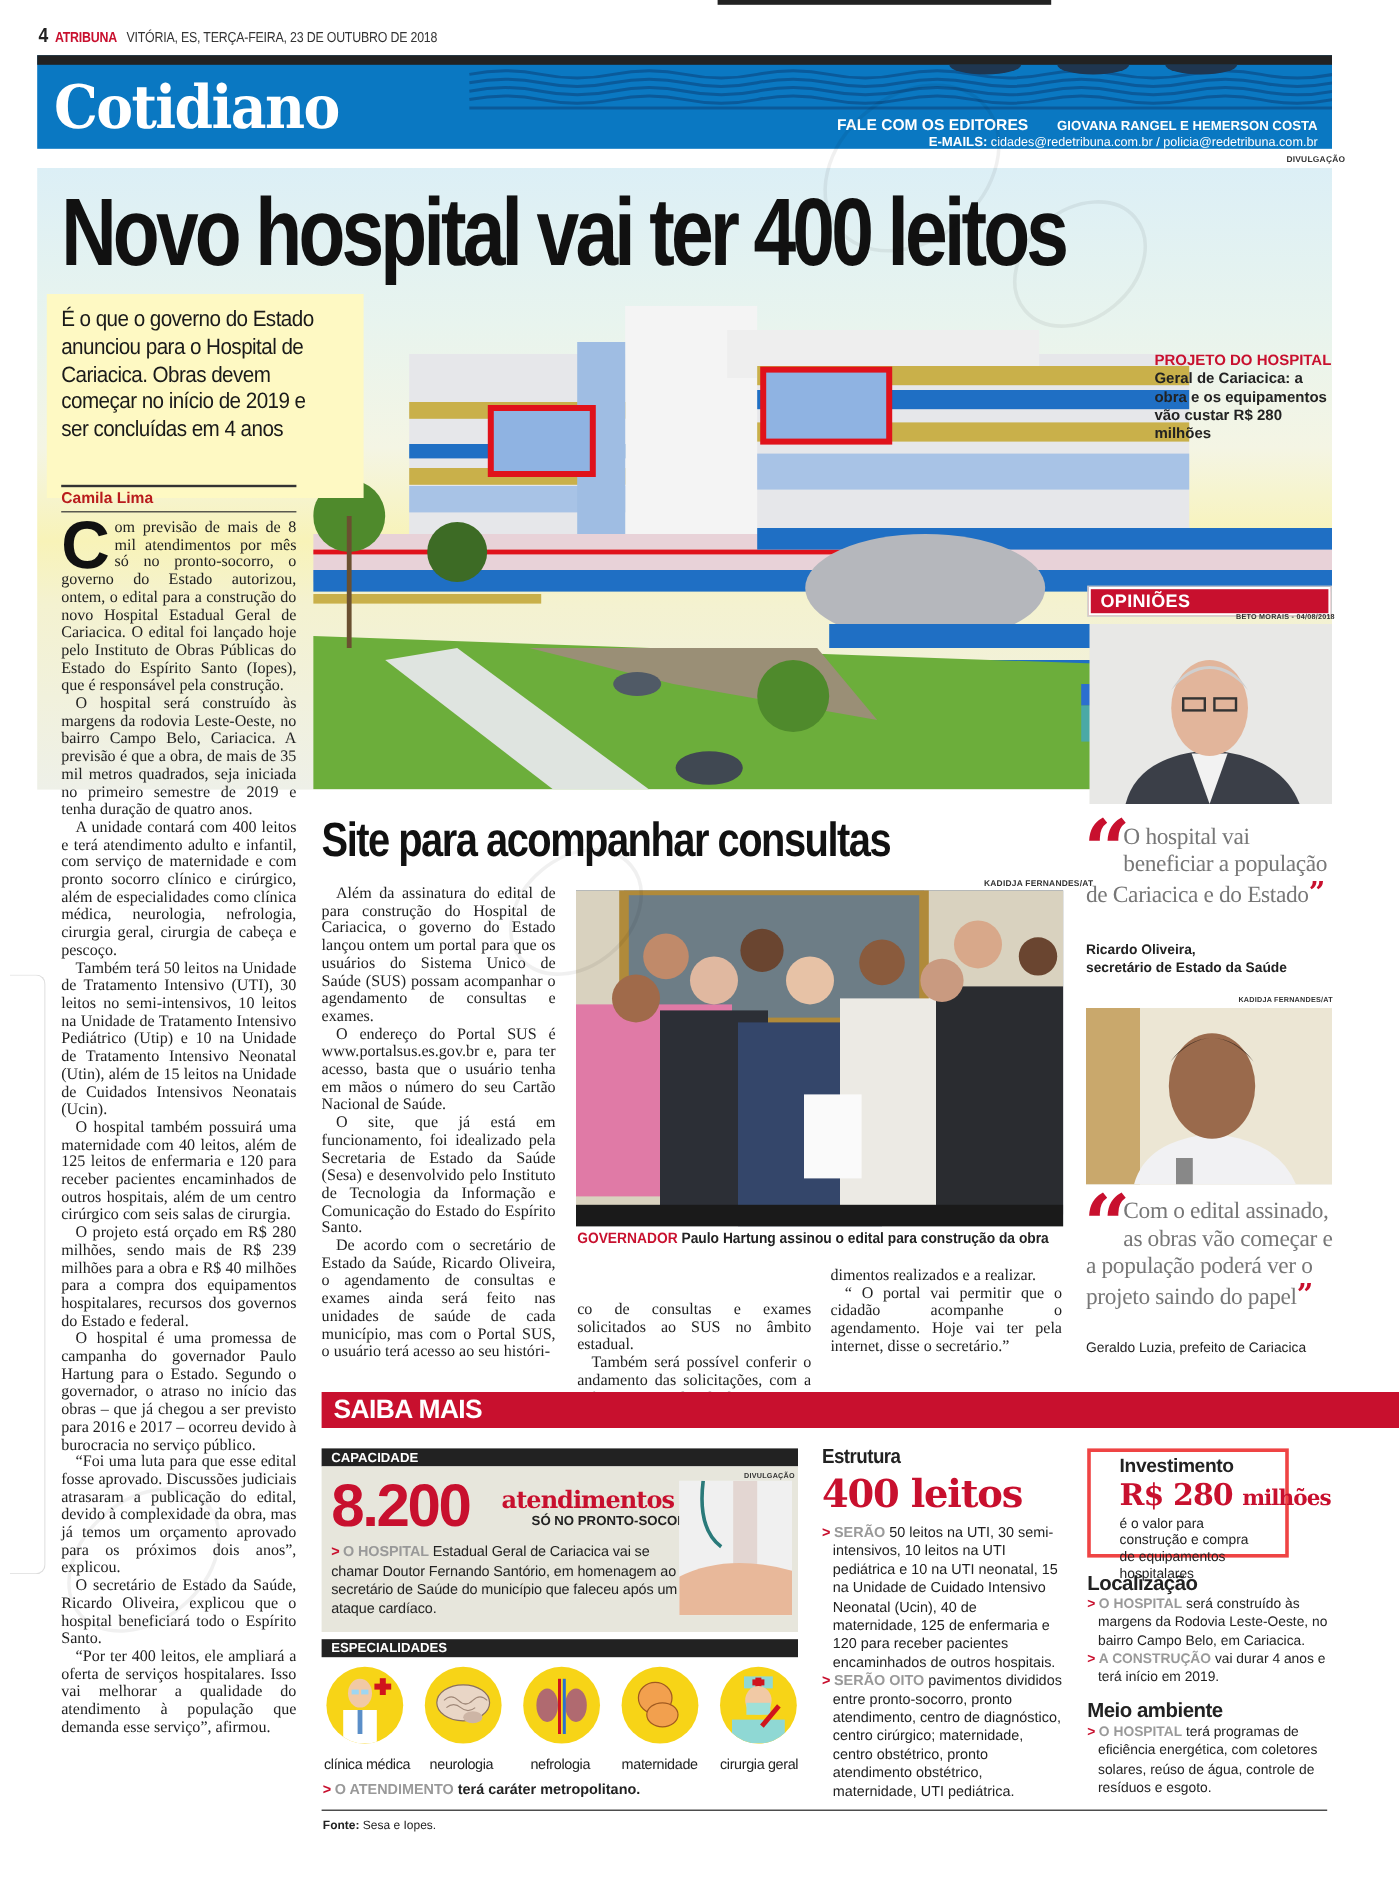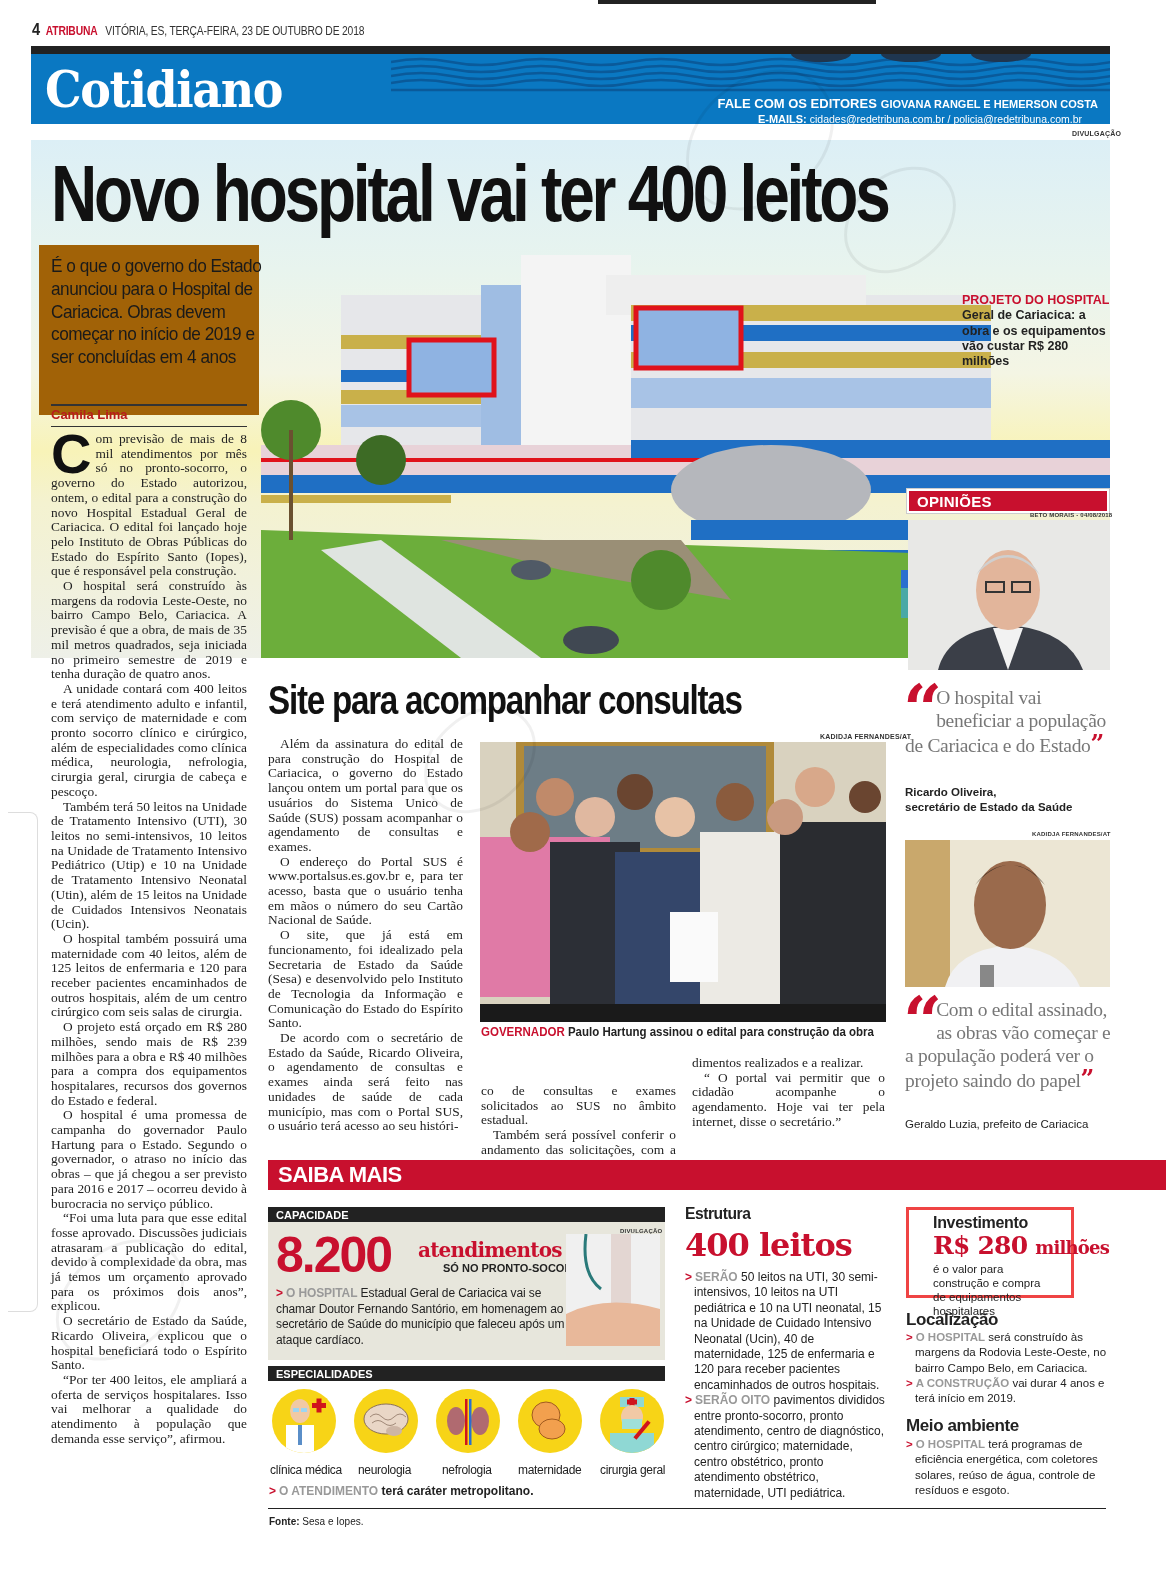--- a/index.html
+++ b/index.html
@@ -9,28 +9,28 @@
 #topline{left:32px;top:20px;font-size:12px;font-weight:bold;color:#222;letter-spacing:-0.2px;transform:scaleX(0.86);transform-origin:left}
 #topline .pg{font-size:17px;margin-right:4px}
 #topline .brand{color:#c8102e;margin-right:6px}
 #topline .date{font-weight:normal;color:#333}
 #topblack{left:598px;top:0;width:278px;height:4px;background:#222}
 
 #sec{left:31px;top:46px;width:1079px;height:78px;background:#0a78c2;border-top:8px solid #222}
 #sec-title{left:14px;top:6px;font-family:"DejaVu Serif",serif;font-weight:bold;font-size:50px;color:#fff;letter-spacing:-1.5px;transform:scaleX(0.92);transform-origin:left}
 #waves{left:360px;top:0;width:719px;height:44px}
 #editors{right:12px;top:42px;color:#fff;font-weight:bold;font-size:13px;text-align:right;white-space:nowrap}
-#editors .ed-names{font-size:11px;margin-left:4px}
-#emails{right:28px;top:59px;color:#fff;font-size:10.5px;text-align:center;white-space:nowrap}
+#editors .ed-names{font-size:11px;margin-left:24px}
+#emails{right:12px;top:59px;color:#fff;font-size:10.5px;text-align:center;white-space:nowrap}
 #emails b{font-size:11px}
 .credit{font-size:7px;font-weight:bold;color:#333;letter-spacing:0.2px}
 
 #hero{left:31px;top:140px;width:1079px;height:518px;background:linear-gradient(#dceff6 0%,#e8f4ee 25%,#f4f5e4 45%,#f8f3b8 60%,#f4f2d0 70%,#eef0e8 100%);overflow:hidden}
 #headline{left:20px;top:8px;font-size:80px;font-weight:bold;letter-spacing:-4px;color:#111;transform:scaleX(0.80);transform-origin:left;white-space:nowrap;font-family:"Liberation Sans",sans-serif}
-#deck-box{left:39px;top:245px;width:220px;height:170px;background:#a16207;padding:10px 10px 0 12px}
+#deck-box{left:39px;top:245px;width:264px;height:170px;background:#fef9c3;padding:10px 10px 0 12px}
 #deck{font-size:18.5px;line-height:22.8px;color:#1a1a1a;letter-spacing:-0.5px;transform:scaleX(0.93);transform-origin:left;width:230px}
 #byline-rule{left:51px;top:404px;width:196px;border-top:2px solid #333}
 #byline{left:51px;top:407px;font-size:13px;font-weight:bold;color:#b91c1c}
 #byline-rule2{left:51px;top:426px;width:196px;border-top:1px solid #333}
 
 .body{font-family:"Liberation Serif",serif;font-size:13.4px;line-height:14.7px;color:#222;text-align:justify;hyphens:auto}
 .body p{text-indent:12px}
 #leftcol{left:51px;top:432px;width:196px}
 #dropcap{float:left;font-family:"Liberation Sans",sans-serif;font-weight:bold;font-size:56px;line-height:44px;height:44px;margin:0 4px 0 0;color:#111}
 #leftcol p.first{text-indent:0}

